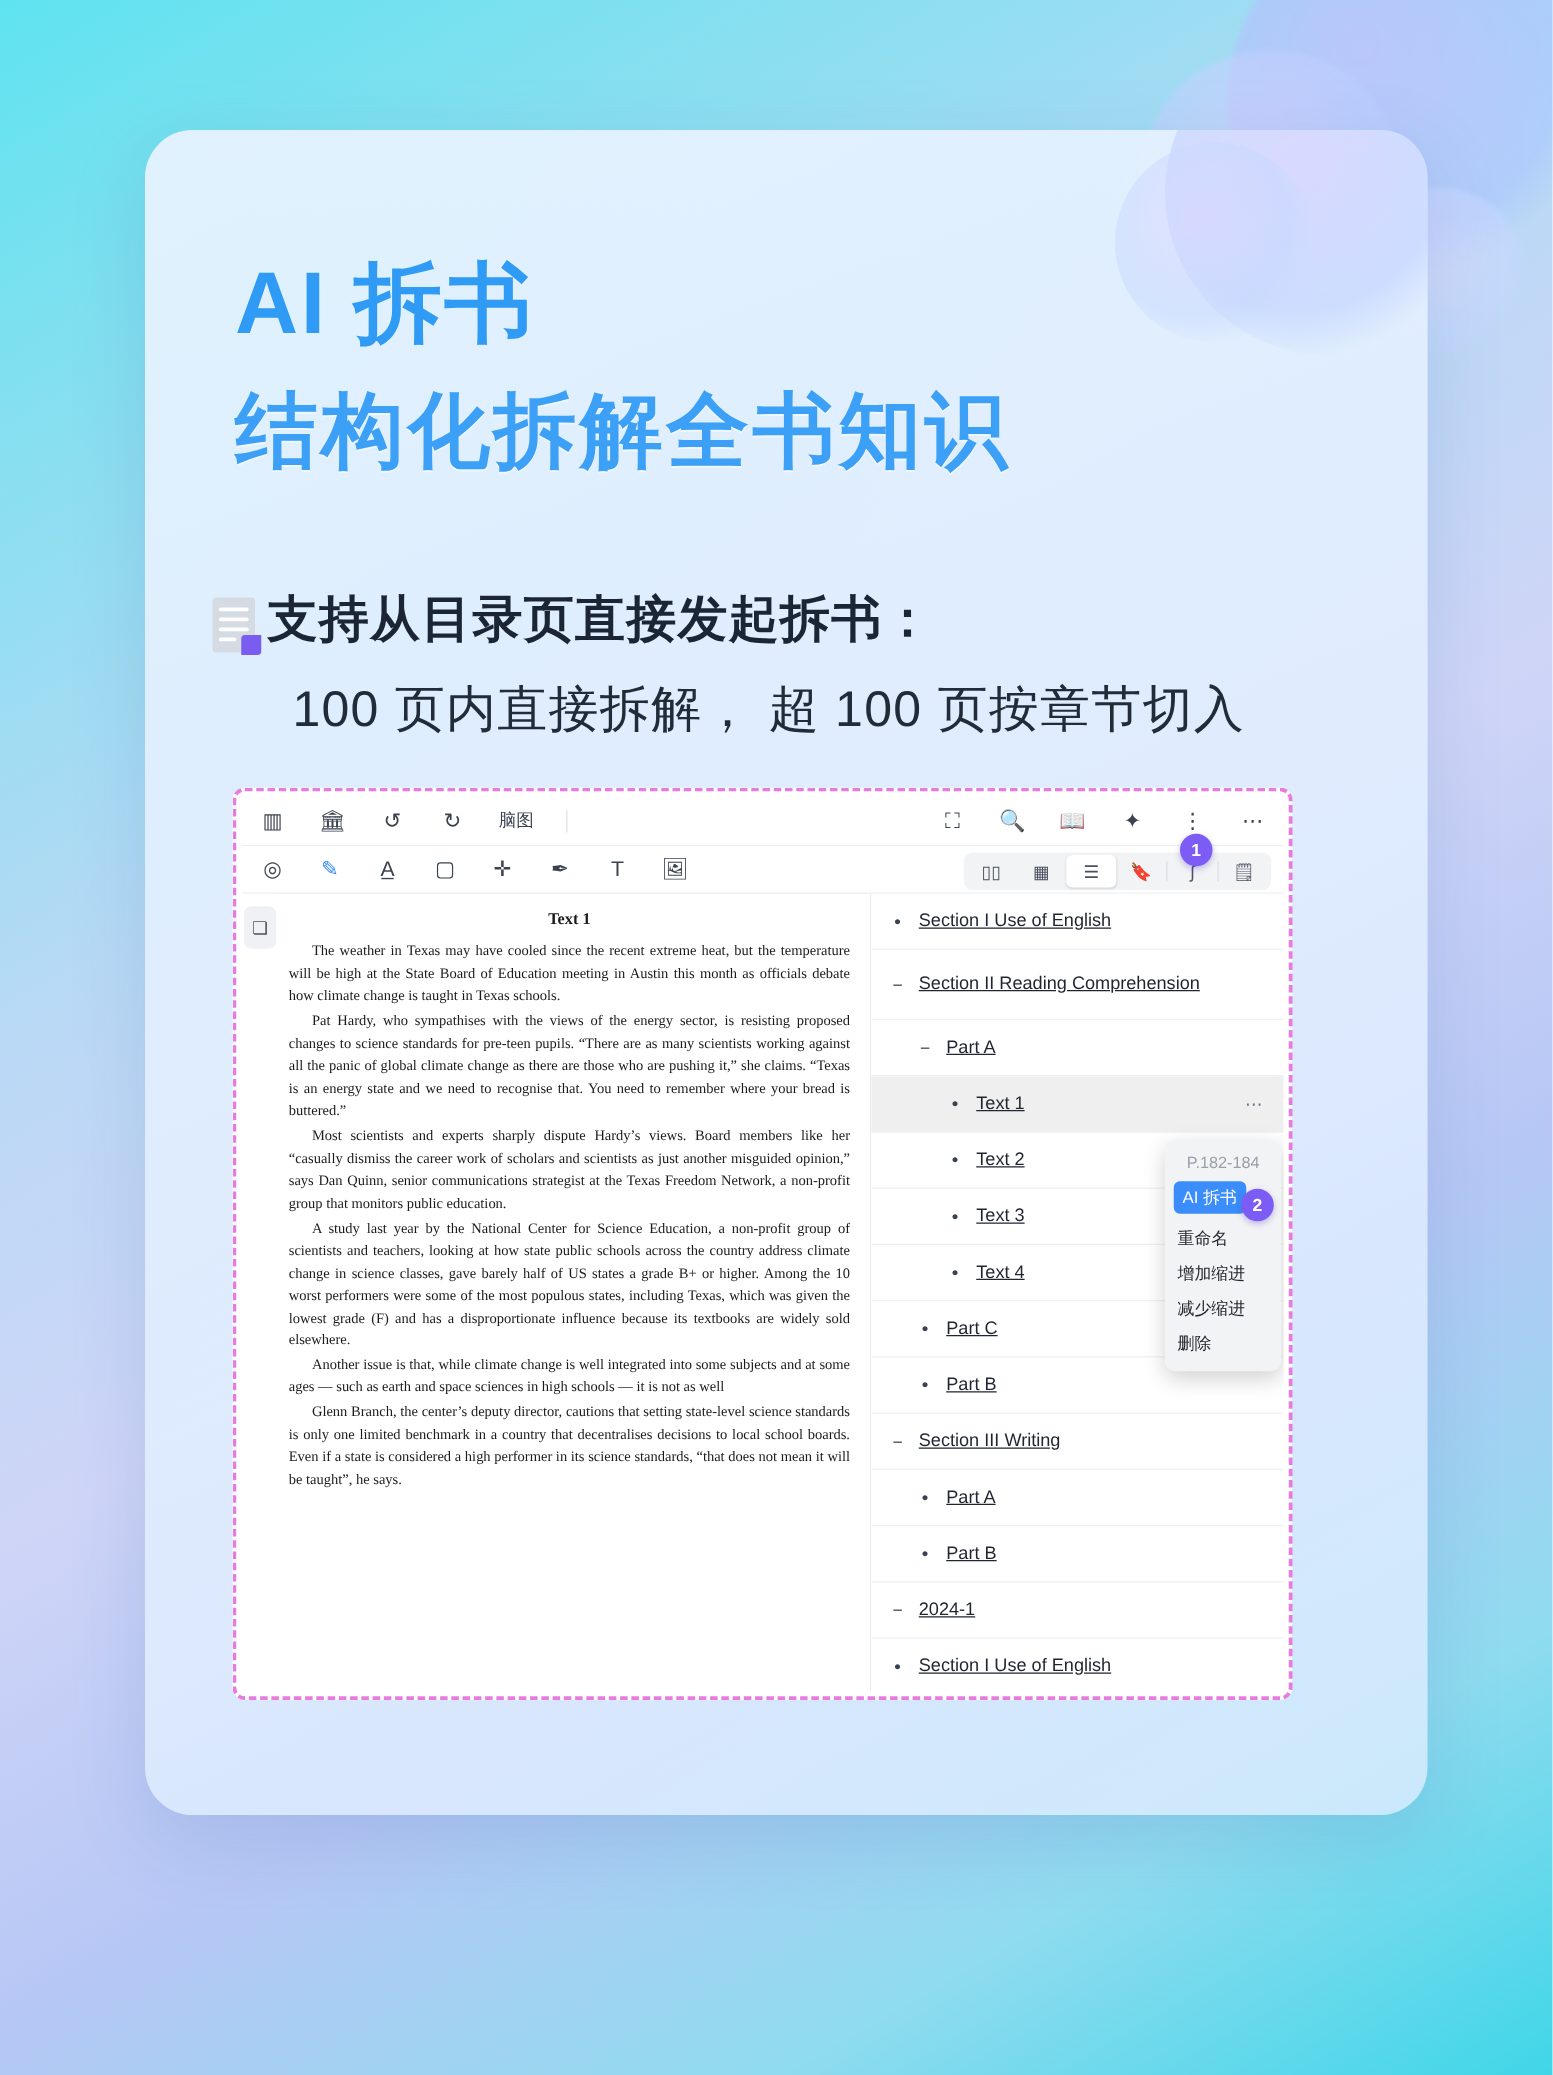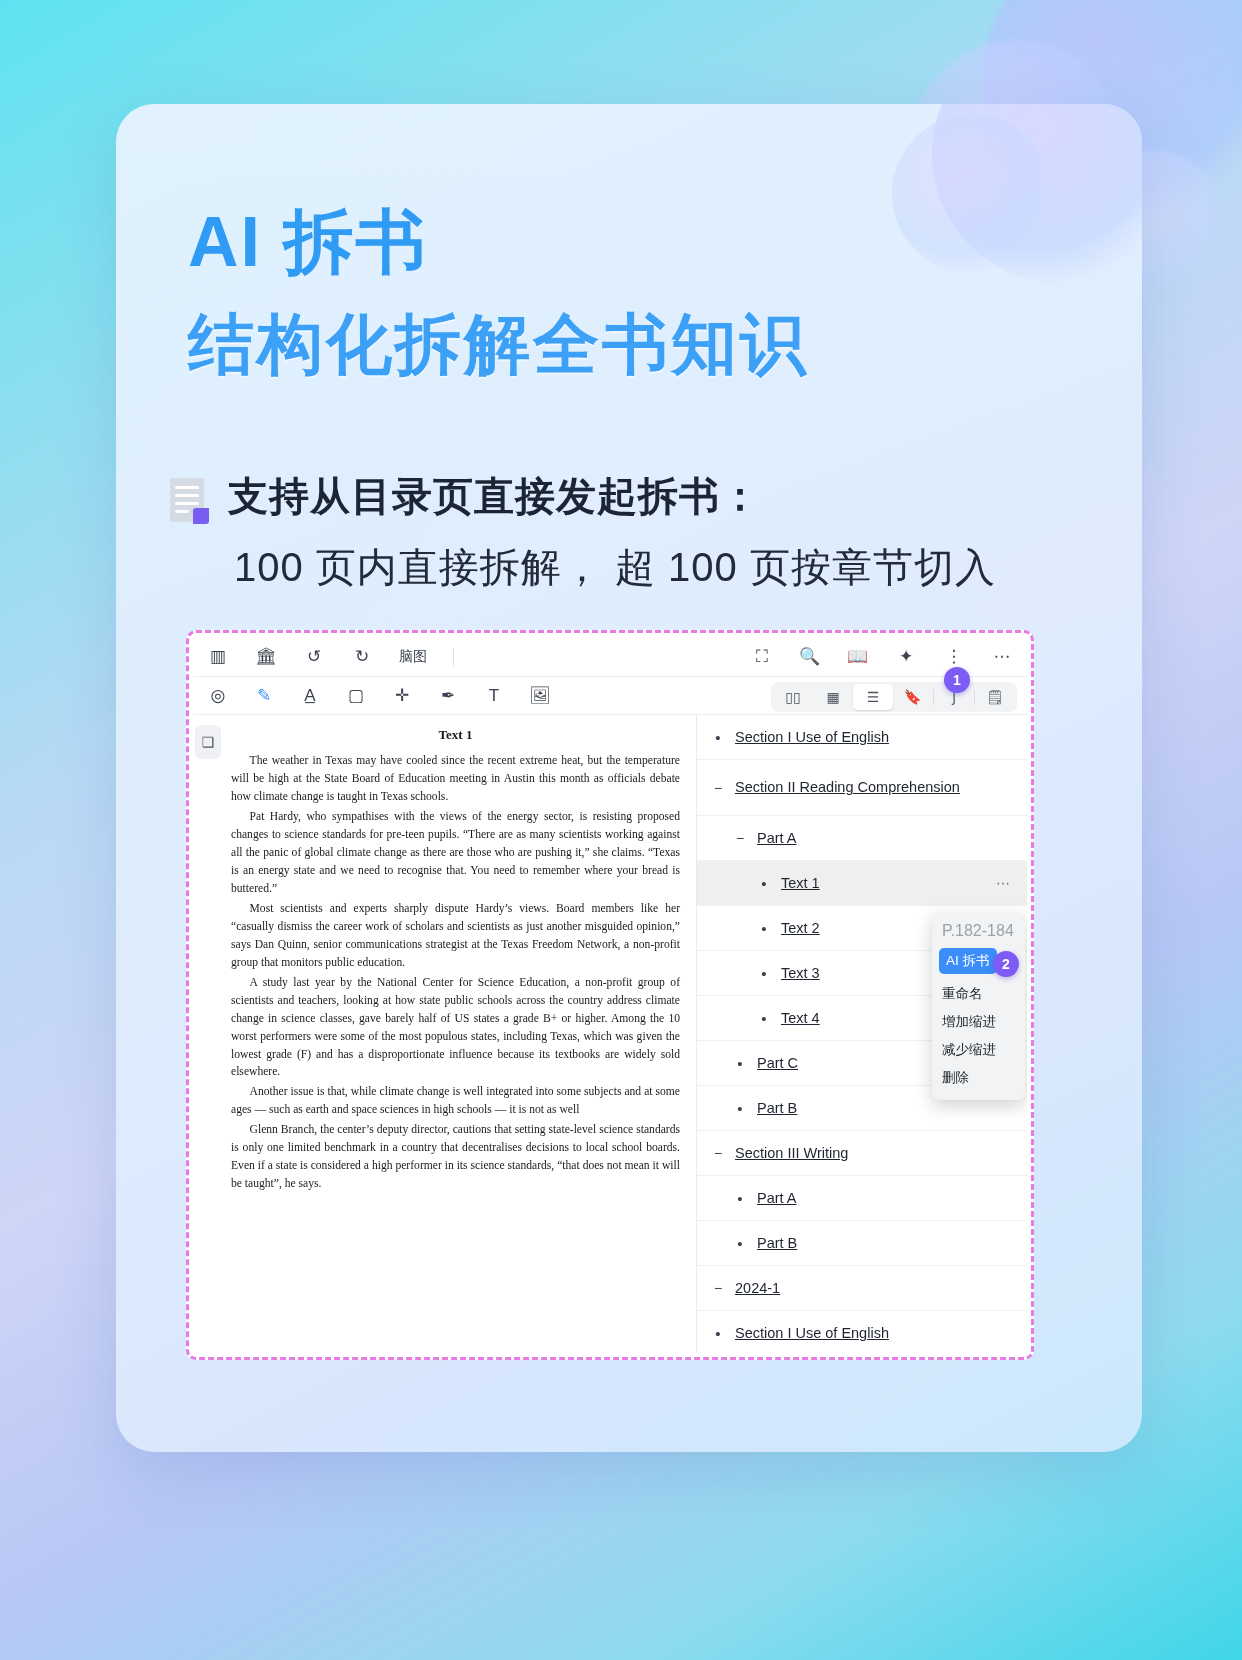--- a/index.html
+++ b/index.html
@@ -46,21 +46,21 @@
     letter-spacing: 2px;
   }
   .title-sub {
     position: absolute; left: 72px; top: 196px;
     font-size: 66px; font-weight: bold; color: #3da0f7;
     letter-spacing: 3px;
     text-shadow: 0 2px 0 rgba(255,255,255,.5);
   }
   .bullet-row {
     position: absolute; left: 52px; top: 368px;
-    display: flex; align-items: flex-start; gap: 14px;
+    display: flex; align-items: flex-start; gap: 0;
   }
   .doc-icon { width: 46px; height: 50px; position: relative; margin-top: 6px; }
   .doc-icon .sheet {
     position: absolute; left: 2px; top: 0; width: 34px; height: 44px;
     background: #d5dbe3; border-radius: 3px;
   }
   .doc-icon .lines { position: absolute; left: 7px; top: 8px; width: 24px; }
   .doc-icon .lines i { display: block; height: 3px; background: #fff; margin-bottom: 5px; border-radius: 2px; }
   .doc-icon .lines i:nth-child(4) { width: 60%; }
   .doc-icon .fold { position: absolute; right: 5px; bottom: 4px; width: 16px; height: 16px; background: #7b5cf0; border-radius: 3px 0 3px 0; }
@@ -170,21 +170,21 @@
   .badge-1 { left: 751px; top: 30px; }
   .badge-2 { left: 800px; top: 314px; }
 
   
   .ctx-menu {
     position: absolute; right: 2px; top: 275px; width: 93px;
     background: #f2f3f5; border-radius: 8px;
     box-shadow: 0 6px 18px rgba(0,0,0,.18);
     padding: 6px 0 8px; z-index: 25;
   }
-  .ctx-page { font-size: 16px; color: #9aa0ab; padding: 4px 10px 8px; }
+  .ctx-page { font-size: 13px; color: #9aa0ab; padding: 4px 10px 8px; text-align: center; }
   .ctx-item {
     font-size: 13.5px; color: #22272f; padding: 5px 10px;
   }
   .ctx-item.primary {
     background: #3a8dfa; color: #fff; margin: 0 7px 6px; padding: 4px 7px;
     border-radius: 5px; font-size: 13.5px; display: inline-block;
   }
 </style>
 </head>
 <body>

